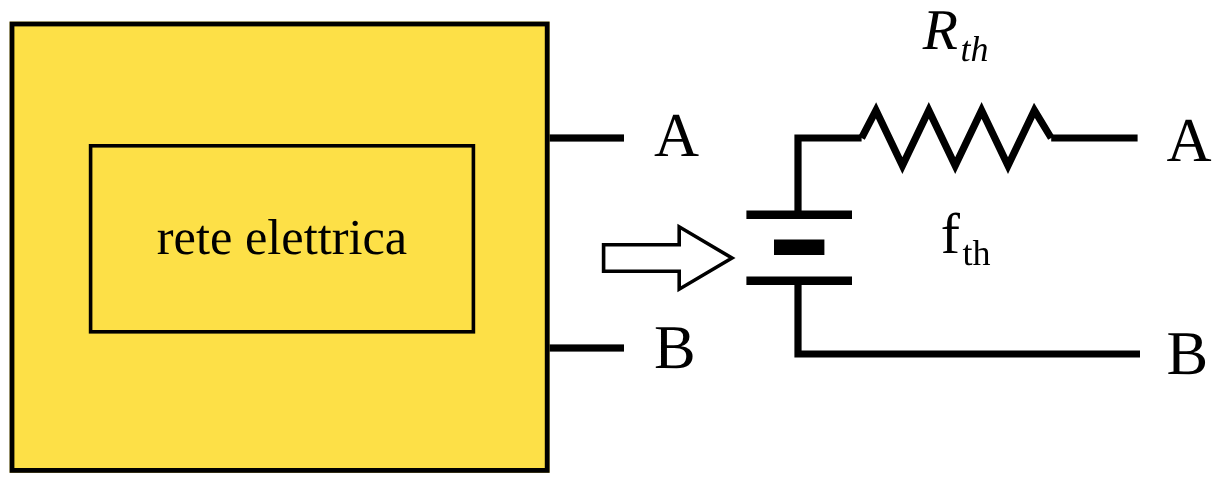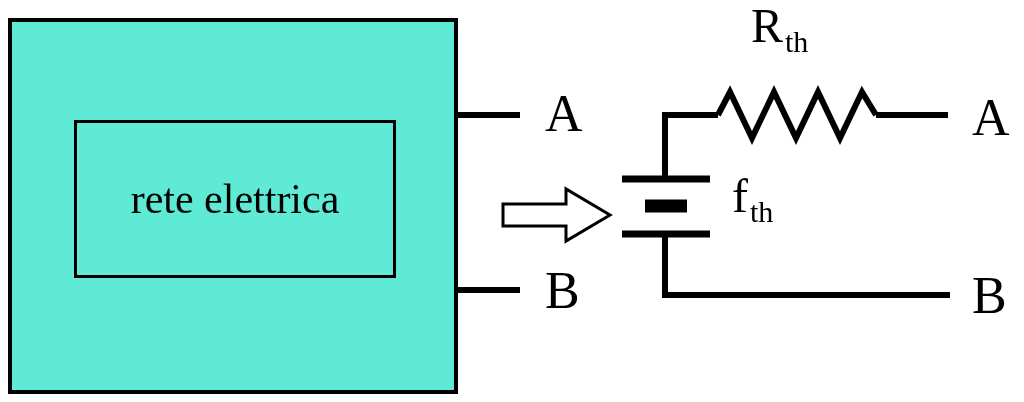--- a/index.html
+++ b/index.html
@@ -16,21 +16,21 @@
     font-family: "Liberation Serif", "DejaVu Serif", serif;
     color: #000;
   }
   .outer-box {
     position: absolute;
     left: 8px;
     top: 18px;
     width: 450px;
     height: 376px;
     border: 4px solid #000;
-    background: #5eead4;
+    background: #fde047;
     box-sizing: border-box;
   }
   .inner-box {
     position: absolute;
     left: 62px;
     top: 98px;
     width: 322px;
     height: 158px;
     border: 3px solid #000;
     box-sizing: border-box;
@@ -103,24 +103,24 @@
 
     <line x1="876" y1="115" x2="948" y2="115" stroke="#000000" stroke-width="6"></line>
 
     <line x1="622" y1="179" x2="710" y2="179" stroke="#000000" stroke-width="7"></line>
     <line x1="645" y1="206" x2="687" y2="206" stroke="#000000" stroke-width="13"></line>
     <line x1="622" y1="234" x2="710" y2="234" stroke="#000000" stroke-width="7"></line>
 
     <polyline points="665,237 665,295 950,295" fill="none" stroke="#000000" stroke-width="6"></polyline>
   </svg>
 
-  <div class="sub-label" style="left:751px; top:2px;">
+  <div class="sub-label" style="left:769px; top:2px;font-style:italic;">
     <span class="main">R</span><span class="sub">th</span>
   </div>
 
-  <div class="sub-label" style="left:732px; top:172px;">
+  <div class="sub-label" style="left:784px; top:172px;">
     <span class="main">f</span><span class="sub">th</span>
   </div>
 
   <div class="terminal-label" style="left:972px; top:92px;">A</div>
   <div class="terminal-label" style="left:972px; top:270px;">B</div>
 
 </div>
 
 </body></html>

